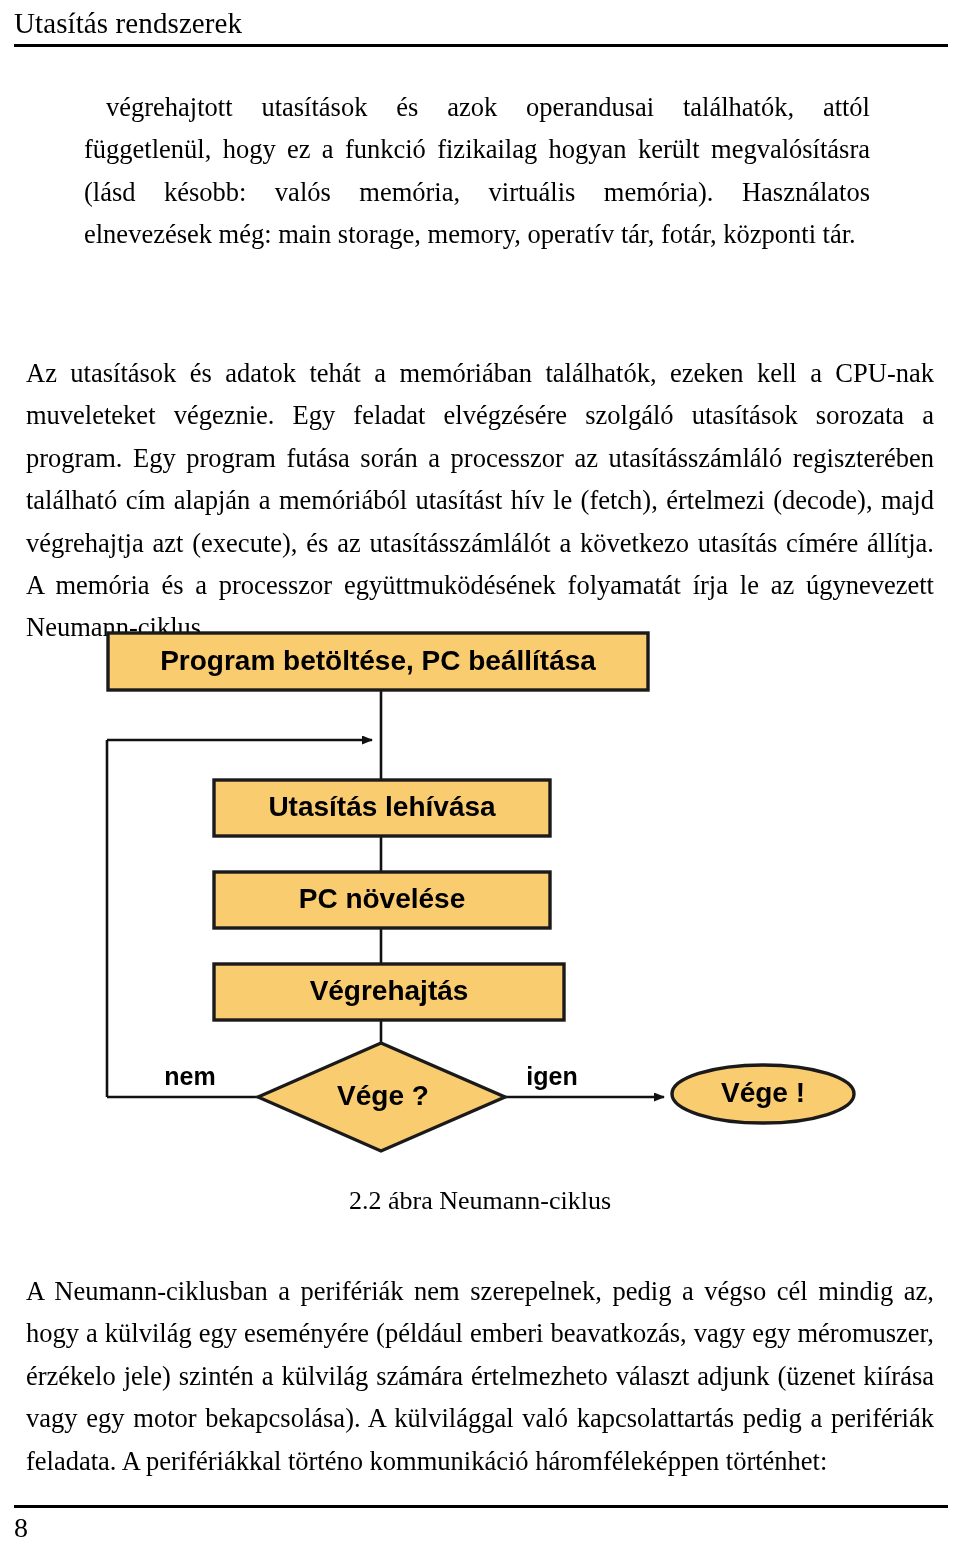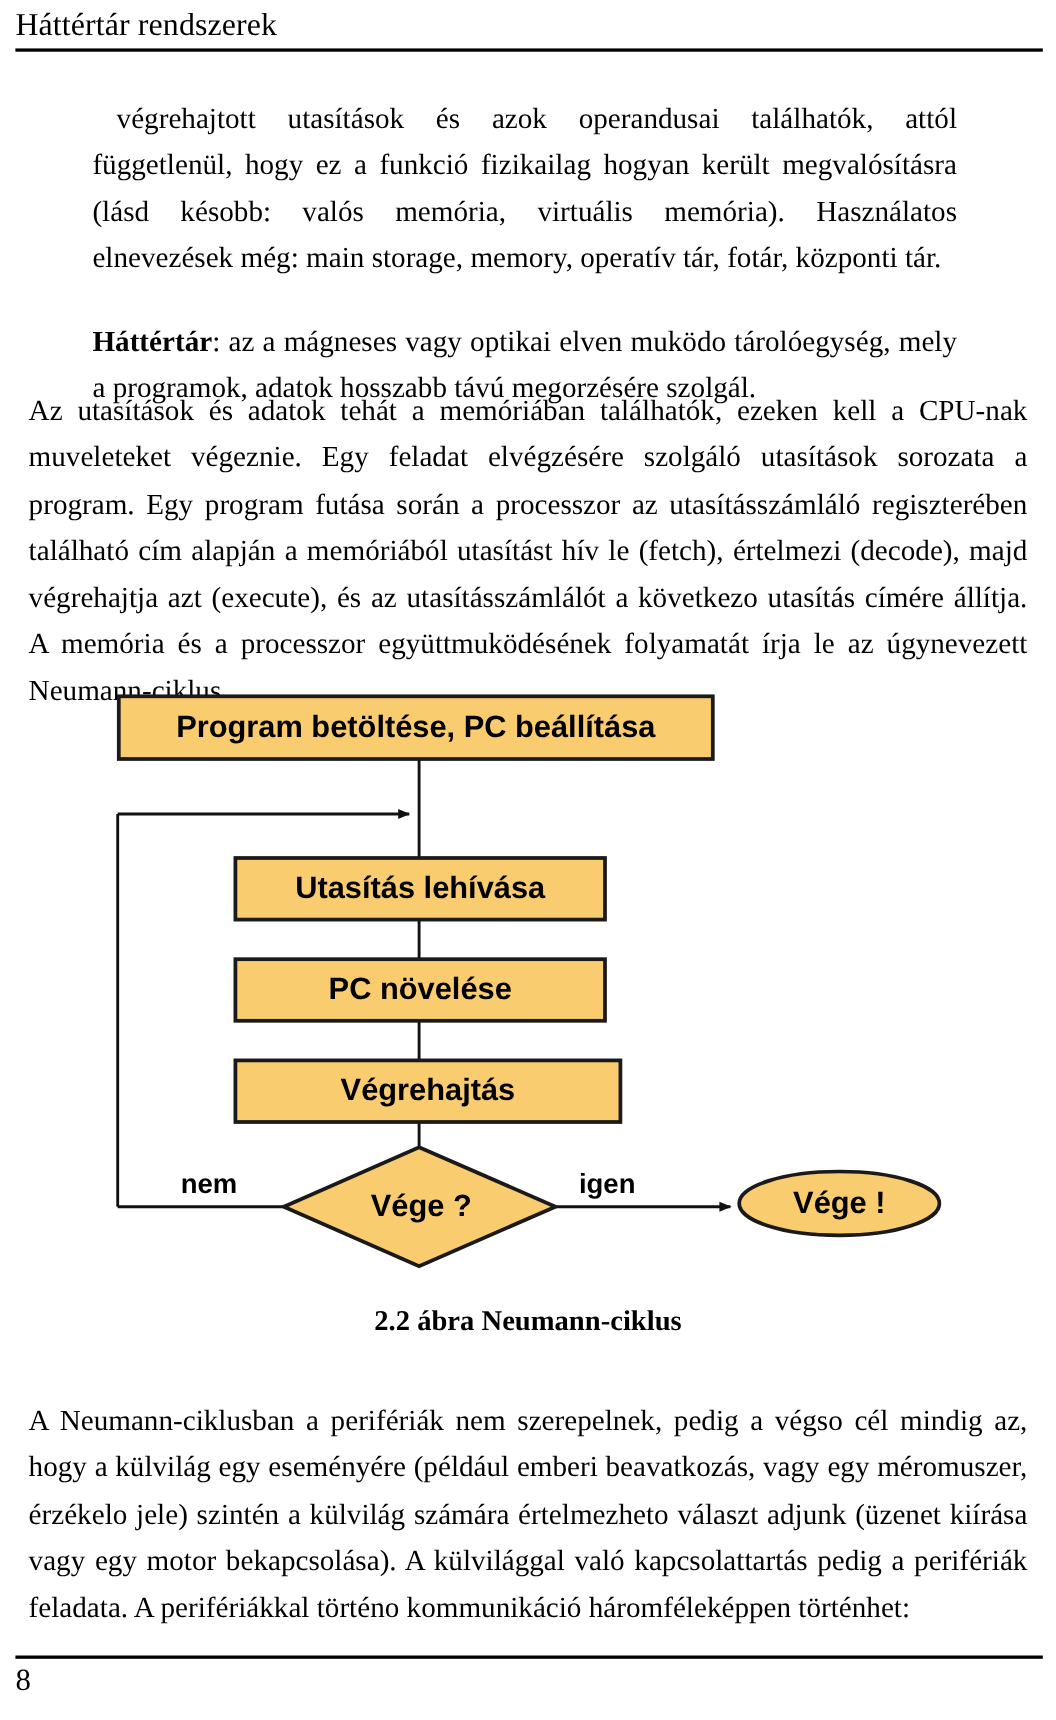--- a/index.html
+++ b/index.html
@@ -89,21 +89,21 @@
   .figure svg {
     display: block;
   }
   .fig-caption {
     position: absolute;
     left: 14px;
     top: 1186px;
     width: 932px;
     text-align: center;
     font-size: 26px;
-    font-weight: bold;
+    font-weight: normal;
     font-family: "Liberation Serif", "DejaVu Serif", serif;
   }
 
   
   .node-label {
     font-family: "Liberation Sans", "DejaVu Sans", sans-serif;
     font-weight: bold;
     font-size: 28px;
     fill: #000000;
     dominant-baseline: middle;
@@ -131,28 +131,27 @@
     left: 14px;
     top: 1512px;
     font-size: 28px;
     font-family: "Liberation Serif", "DejaVu Serif", serif;
   }
 </style>
 </head>
 <body>
 
 <div class="page-header">
-  <div class="header-title">Háttértár rendszerek</div>
+  <div class="header-title">Utasítás rendszerek</div>
 </div>
 <div class="header-rule"></div>
 
 <div class="body-text indented-block para-memoria">
   <p class="first">végrehajtott utasítások és azok operandusai találhatók, attól függetlenül, hogy ez a funkció fizikailag hogyan került megvalósításra (lásd késobb: valós memória, virtuális memória). Használatos elnevezések még: main storage, memory, operatív tár, fotár, központi tár.</p>
   <div class="para-gap"></div>
-  <p><b class="lead">Háttértár</b><span>: az a mágneses vagy optikai elven muködo tárolóegység, mely a programok, adatok hosszabb távú megorzésére szolgál.</span></p>
 </div>
 
 <div class="body-text full-block para-utasitasok">
   <p>Az utasítások és adatok tehát a memóriában találhatók, ezeken kell a CPU-nak muveleteket végeznie. Egy feladat elvégzésére szolgáló utasítások sorozata a program. Egy program futása során a processzor az utasításszámláló regiszterében található cím alapján a memóriából utasítást hív le (fetch), értelmezi (decode), majd végrehajtja azt (execute), és az utasításszámlálót a következo utasítás címére állítja. A memória és a processzor együttmuködésének folyamatát írja le az úgynevezett Neumann-ciklus.</p>
 </div>
 
 <div class="figure">
   <svg width="960" height="1564" viewBox="0 0 960 1564" xmlns="http://www.w3.org/2000/svg">
     <defs>
       <marker id="arrow" markerWidth="11" markerHeight="9" refX="10" refY="4.5" orient="auto" markerUnits="userSpaceOnUse">

